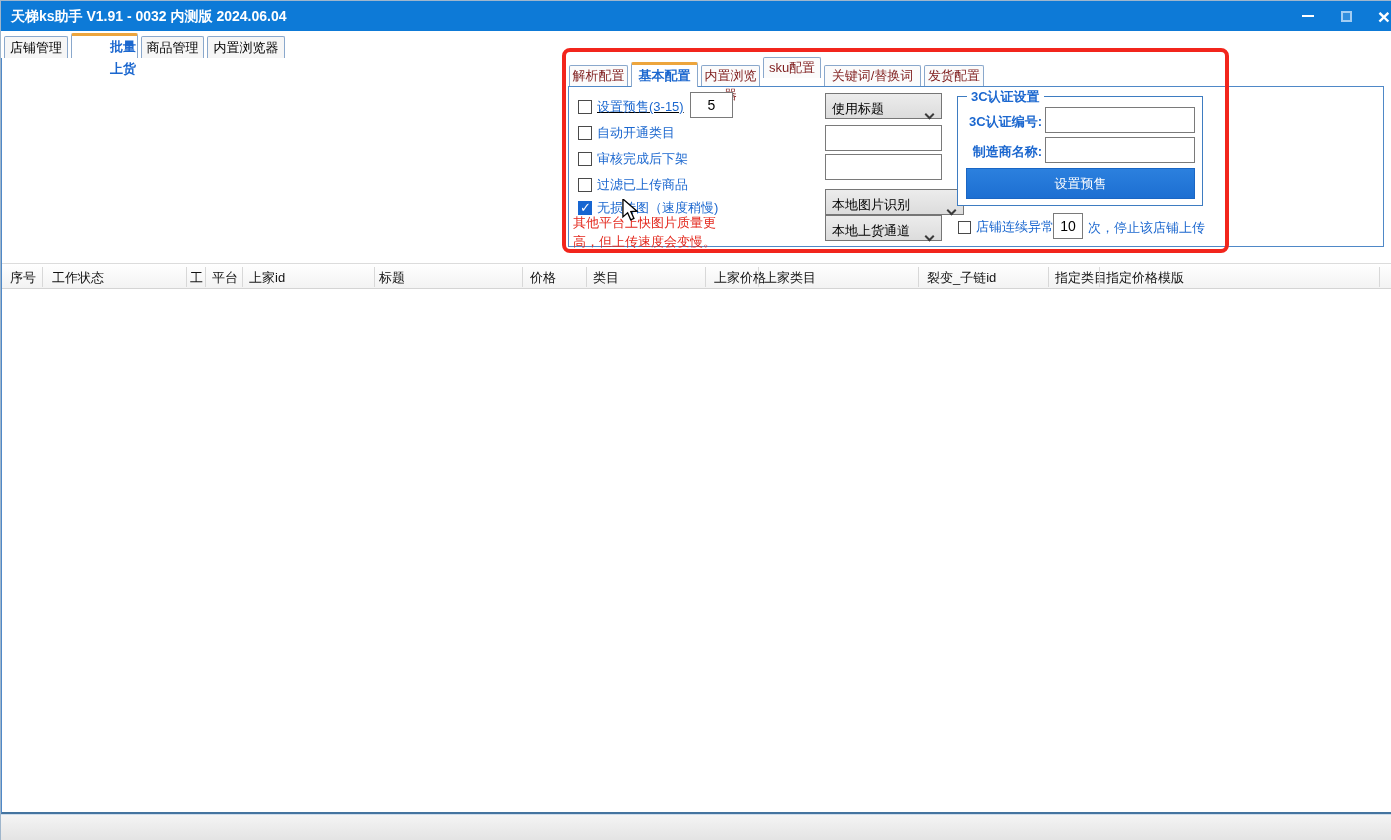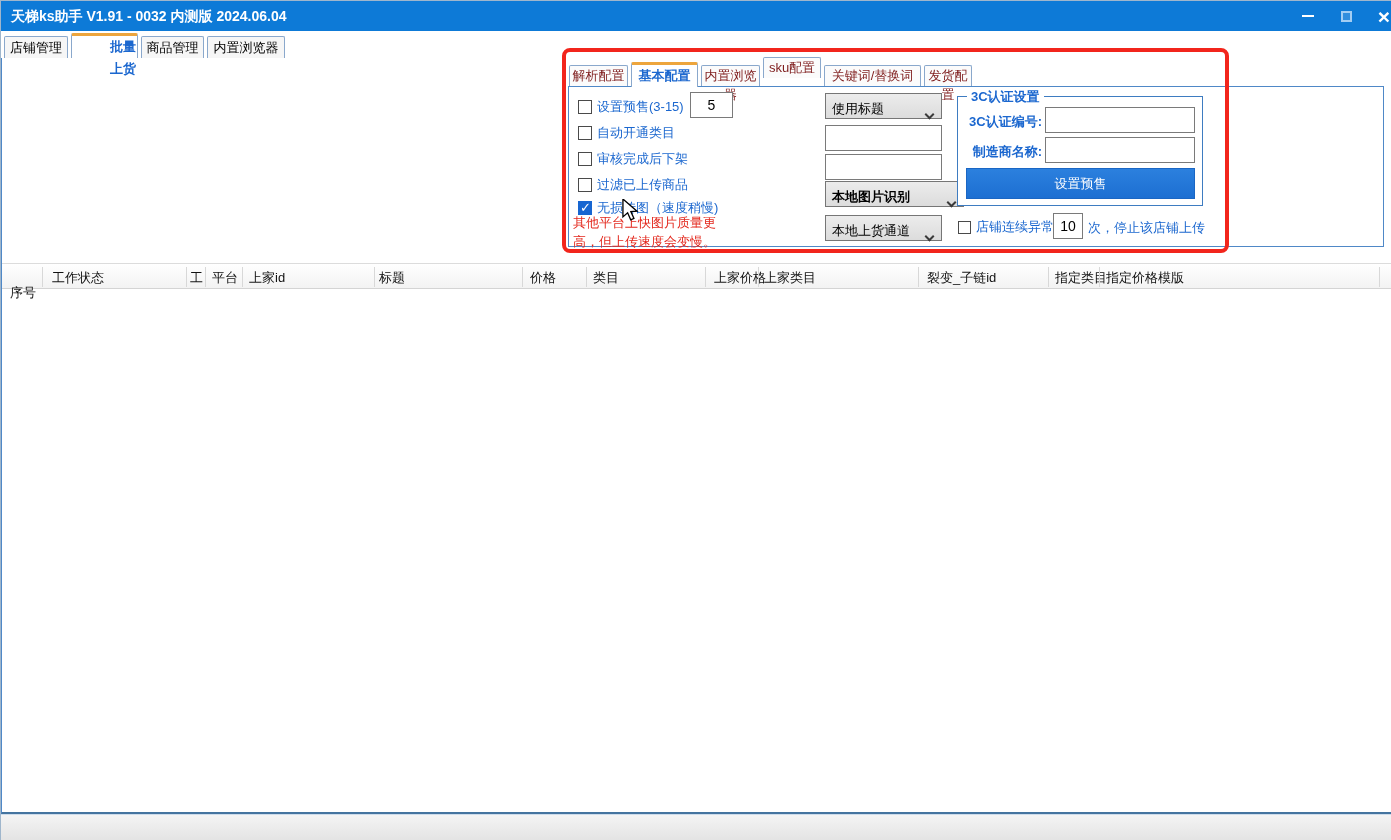--- a/index.html
+++ b/index.html
@@ -170,25 +170,25 @@
         <span style="width:46px;"></span>
       </div>
     </div>
   </div>
 
   <div class="ctab" style="left:568px; top:64px; width:59px;">解析配置</div>
   <div class="ctab active" style="left:630px; top:61px; width:67px;">基本配置</div>
   <div class="ctab" style="left:700px; top:64px; width:59px;">内置浏览器</div>
   <div class="ctab" style="left:762px; top:56px; width:58px;">sku配置</div>
   <div class="ctab" style="left:823px; top:64px; width:97px;">关键词/替换词</div>
-  <div class="ctab" style="left:923px; top:64px; width:48px;">发货配置</div>
+  <div class="ctab" style="left:923px; top:64px; width:60px;">发货配置</div>
 
   <div class="cpanel"></div>
 
-  <div class="cbx" style="left:577px; top:97px;">
+  <div class="cbx" style="left:577px; top:97px;text-decoration:underline;">
     <div class="box"></div>
     <span class="cblabel">设置预售(3-15)</span>
   </div>
   <input class="win-input" style="left: 689px; top: 91px; width: 43px; height: 26px; z-index: 3;" readonly="" value="5">
   <div class="cbx" style="left:577px; top:123px;">
     <div class="box"></div>
     <span class="cblabel">自动开通类目</span>
   </div>
   <div class="cbx" style="left:577px; top:149px;">
     <div class="box"></div>
@@ -210,21 +210,21 @@
     <div class="chev"></div>
   </div>
 
   <span class="lbl r" style="left:697px; top:129px; width:125px;">自定义短标题:</span>
   <input class="win-input left" style="left: 824px; top: 124px; width: 117px; height: 26px; z-index: 3;" readonly="" value="">
 
   <span class="lbl r" style="left:697px; top:158px; width:125px;">商品卖点:</span>
   <input class="win-input left" style="left: 824px; top: 153px; width: 117px; height: 26px; z-index: 3;" readonly="" value="">
 
   <span class="lbl r" style="left:697px; top:189px; width:125px;">类目匹配方式:</span>
-  <div class="sel" style="left:824px; top:180px; width:139px; height:26px; z-index:3;font-weight:bold;">
+  <div class="sel" style="left:824px; top:188px; width:139px; height:26px; z-index:3;">
     <span class="val">本地图片识别</span>
     <div class="chev"></div>
   </div>
 
   <span class="lbl r" style="left:697px; top:220px; width:125px;">※上传通道:</span>
   <div class="sel" style="left:824px; top:214px; width:117px; height:26px; z-index:3;">
     <span class="val">本地上货通道</span>
     <div class="chev"></div>
   </div>
 
@@ -244,21 +244,21 @@
   <input class="win-input" style="left: 1052px; top: 212px; width: 30px; height: 26px; z-index: 3;" readonly="" value="10">
   <span class="lbl" style="left:1087px; top:218px; font-weight:normal; z-index:3;">次，停止该店铺上传</span>
 
   <div class="annot"></div>
 
   <svg class="cursor" width="20" height="22" viewBox="0 0 13 15">
     <path d="M1,0 L1,12.2 L4.2,9.4 L6.3,14.2 L8.5,13.2 L6.4,8.6 L10.6,8.3 Z" fill="#fff" stroke="#000" stroke-width="0.9"></path>
   </svg>
 
   <div class="gridhead">
-    <span class="gh" style="left:8px;margin-top:15px;">序号</span>
+    <span class="gh" style="left:8px;">序号</span>
     <span class="gh" style="left:50px;">工作状态</span>
     <span class="gh" style="left:188px;">工</span>
     <span class="gh" style="left:210px;">平台</span>
     <span class="gh" style="left:247px;">上家id</span>
     <span class="gh" style="left:377px;">标题</span>
     <span class="gh" style="left:528px;">价格</span>
     <span class="gh" style="left:591px;">类目</span>
     <span class="gh" style="left:712px;">上家价格</span>
     <span class="gh" style="left:762px;">上家类目</span>
     <span class="gh" style="left:925px;">裂变_子链id</span>

